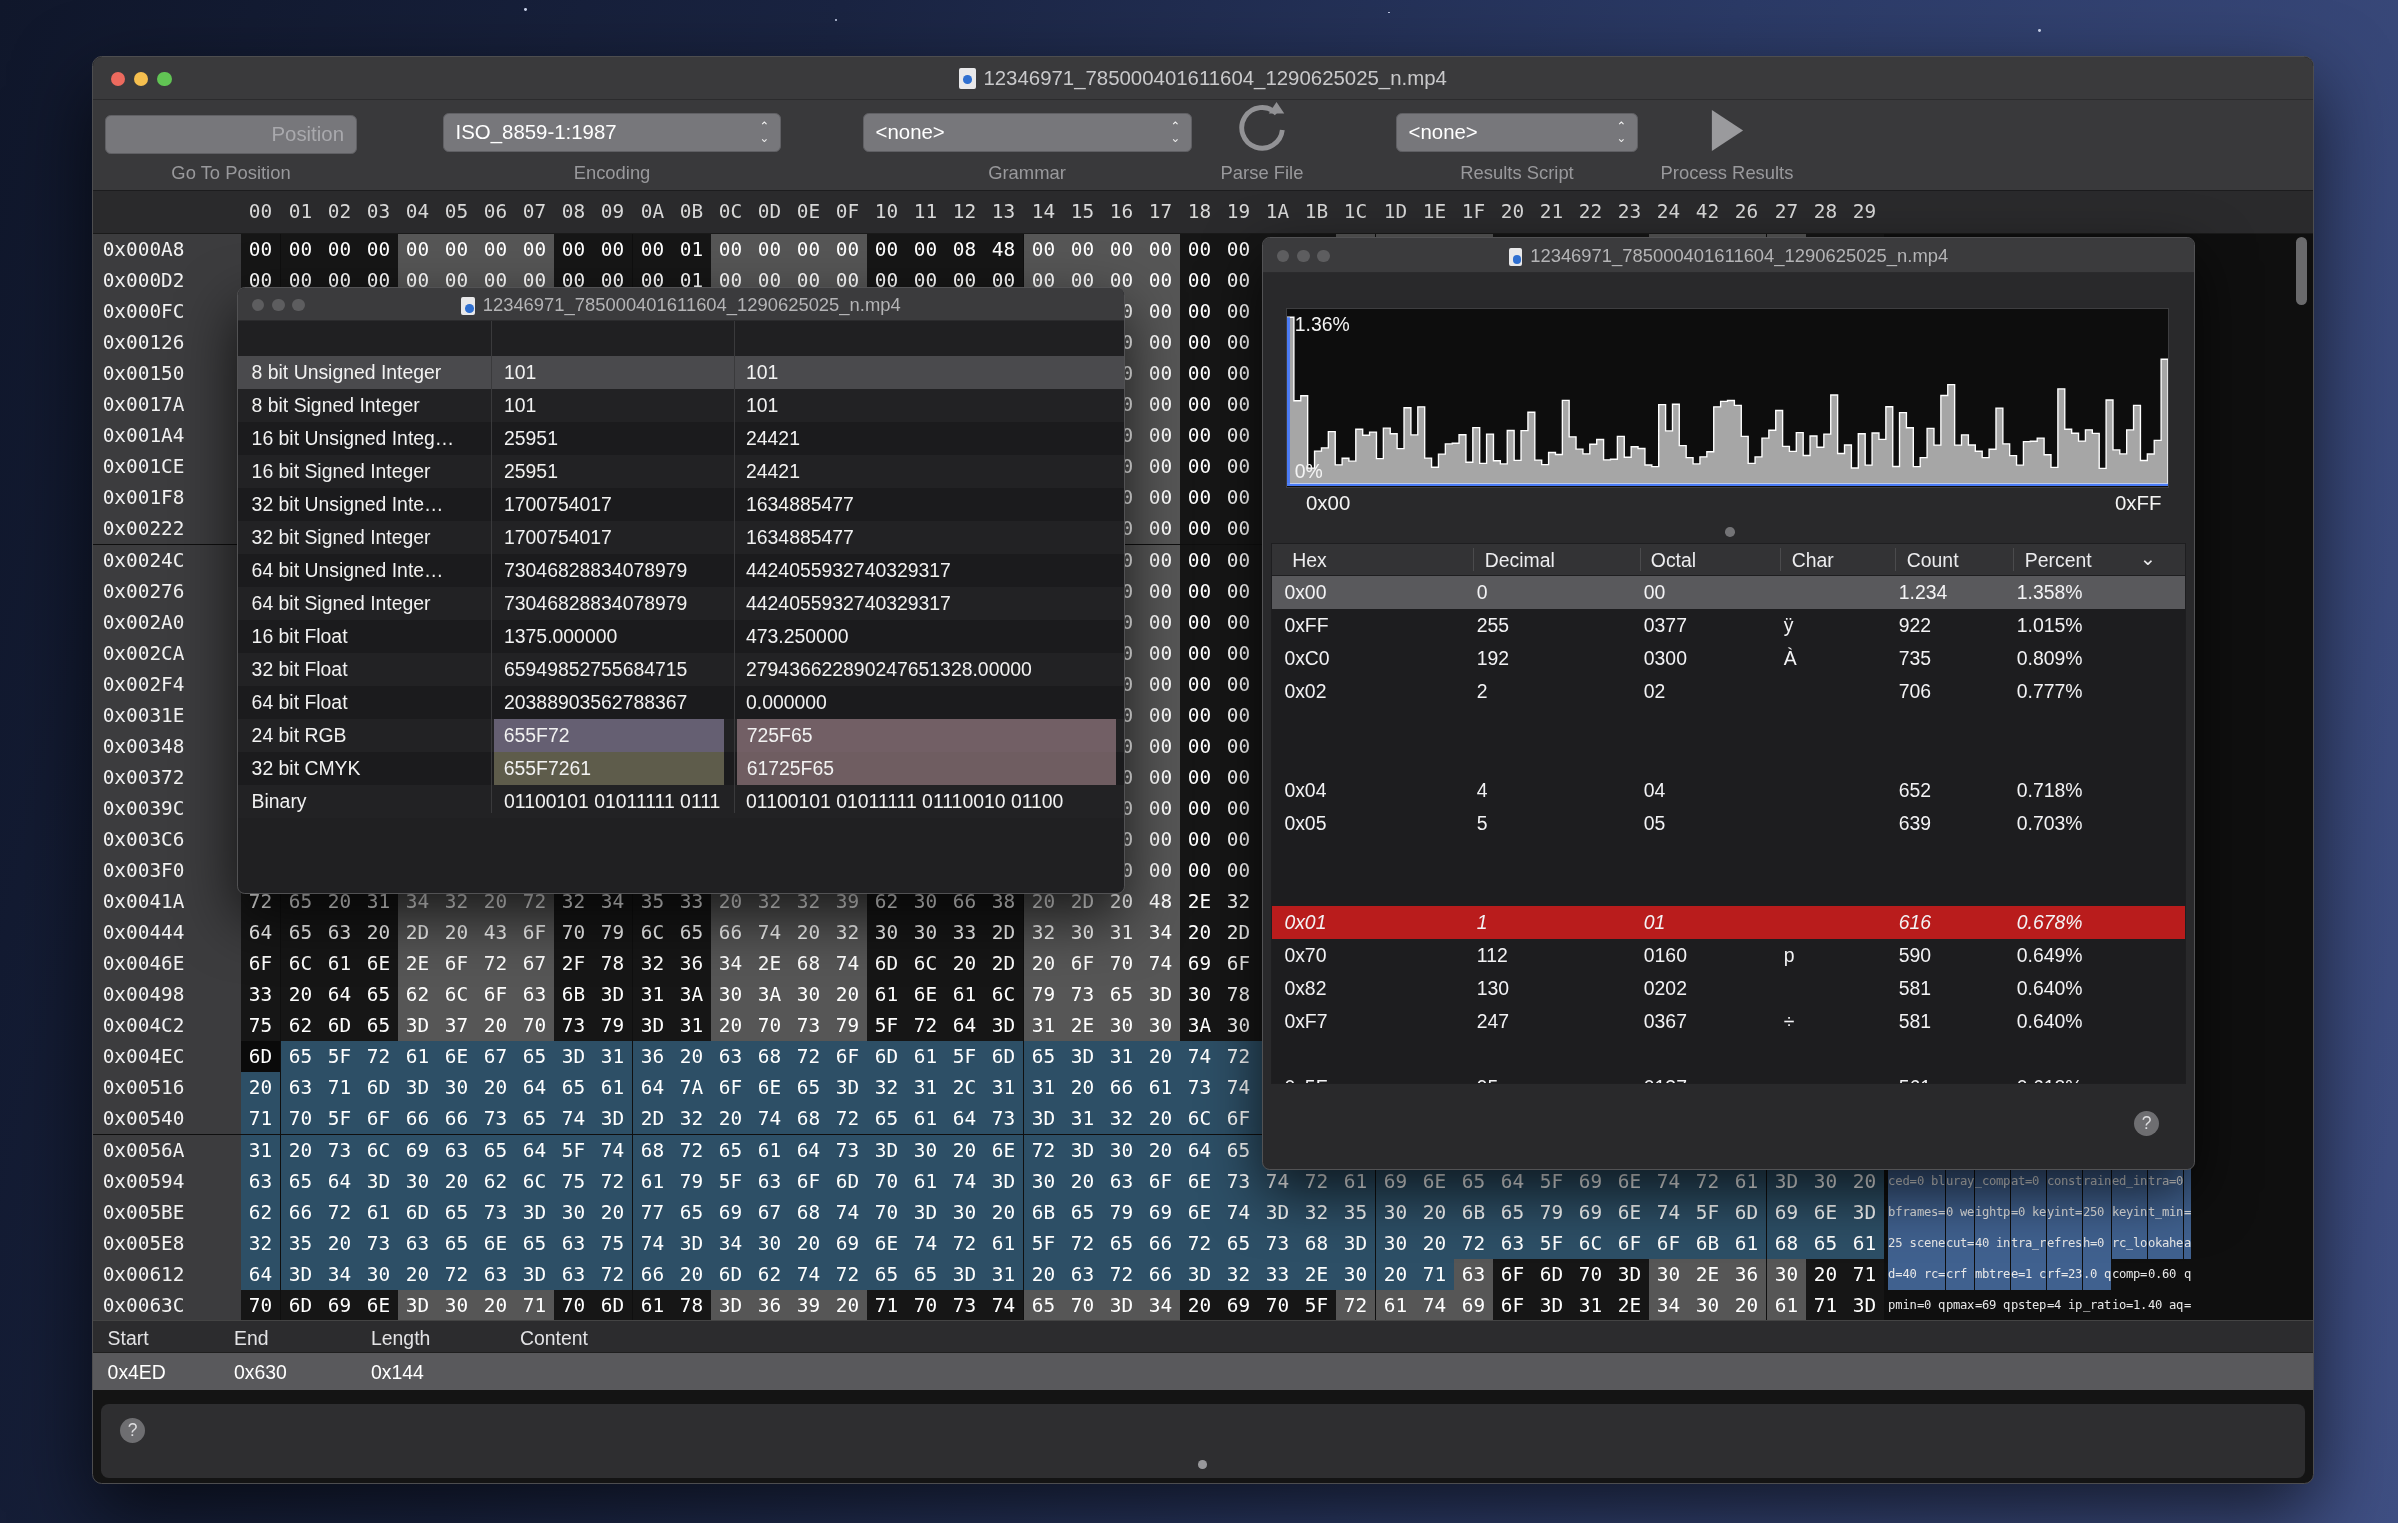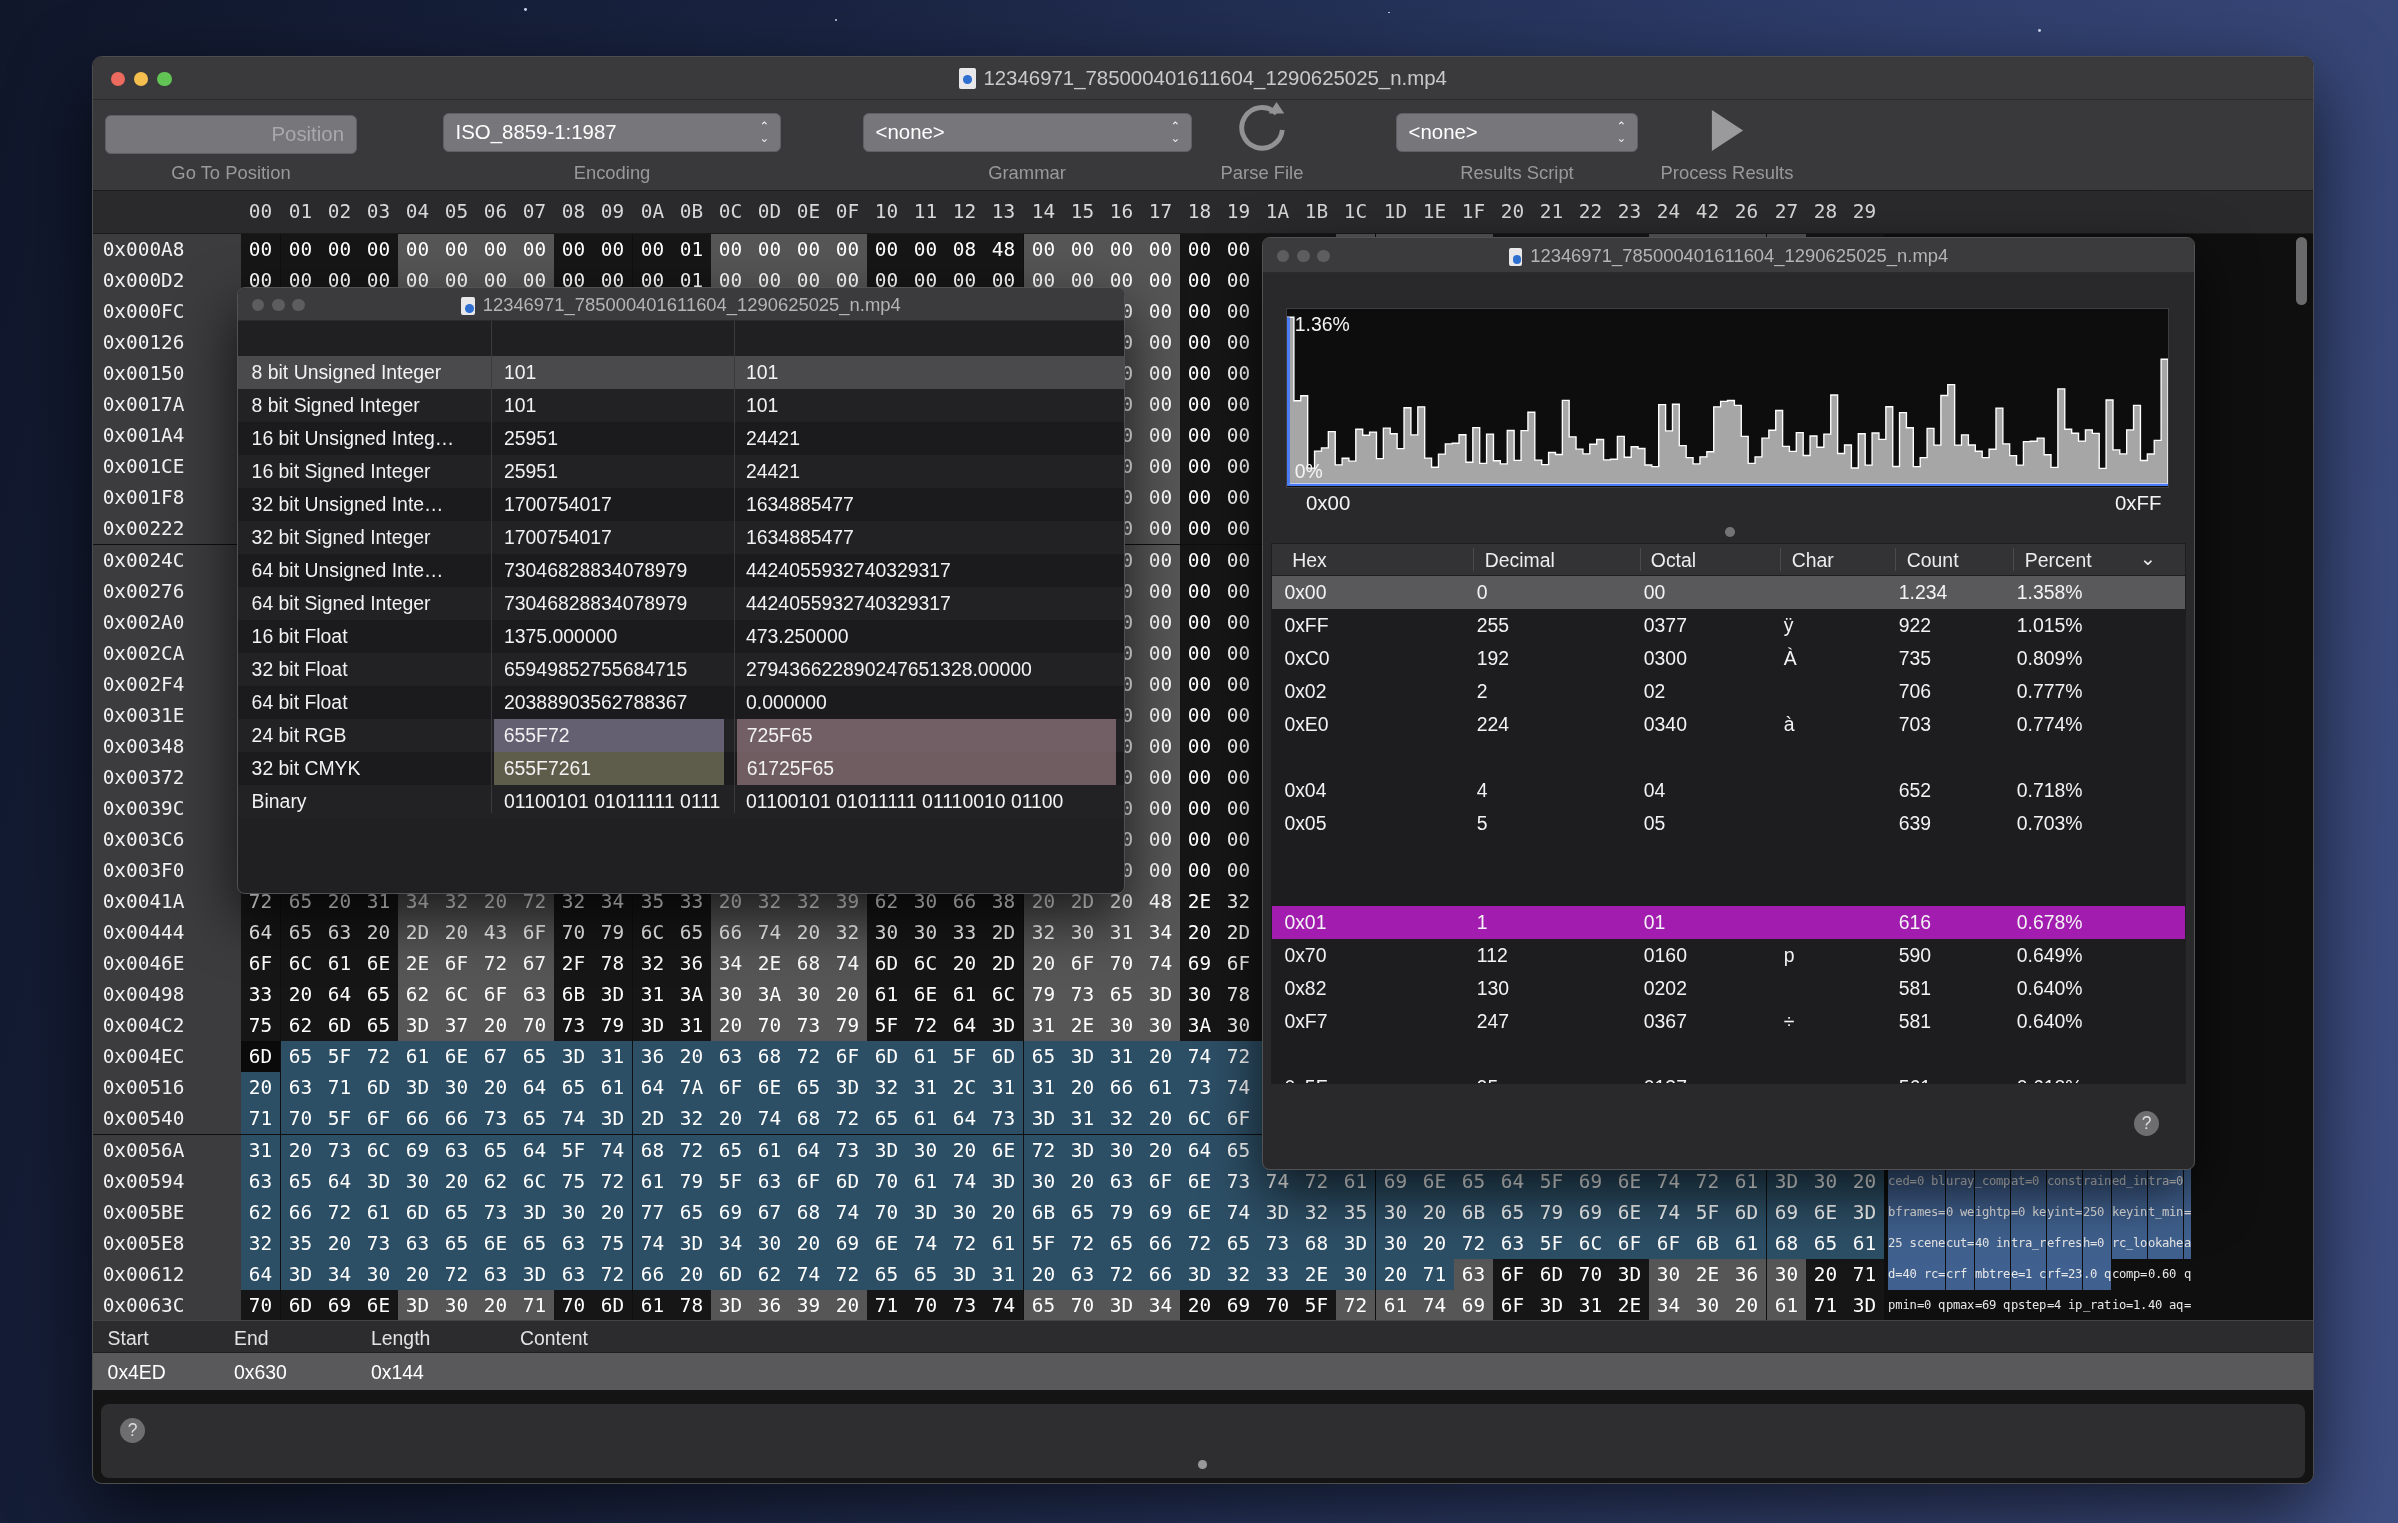--- a/index.html
+++ b/index.html
@@ -3484,45 +3484,37 @@
         <span style="left: 745px;">0.809%</span>
       </div>
       <div class="stats-row" style="top: 99px; background: rgb(29, 29, 31);">
         <span style="left: 12.6px;">0x02</span>
         <span style="left: 205px;">2</span>
         <span style="left: 372px;">02</span>
         <span style="left: 512px;"></span>
         <span style="left: 627px;">706</span>
         <span style="left: 745px;">0.777%</span>
       </div>
-      <div class="stats-row" style="top: 132px; background: rgb(29, 29, 31);">
-        <span style="left: 12.6px;">0xE0</span>
-        <span style="left: 205px;">224</span>
-        <span style="left: 372px;">0340</span>
-        <span style="left: 512px;">à</span>
-        <span style="left: 627px;">703</span>
-        <span style="left: 745px;">0.774%</span>
-      </div>
       <div class="stats-row" style="top: 198px; background: rgb(29, 29, 31);">
         <span style="left: 12.6px;">0x04</span>
         <span style="left: 205px;">4</span>
         <span style="left: 372px;">04</span>
         <span style="left: 512px;"></span>
         <span style="left: 627px;">652</span>
         <span style="left: 745px;">0.718%</span>
       </div>
       <div class="stats-row" style="top: 231px; background: rgb(29, 29, 31);">
         <span style="left: 12.6px;">0x05</span>
         <span style="left: 205px;">5</span>
         <span style="left: 372px;">05</span>
         <span style="left: 512px;"></span>
         <span style="left: 627px;">639</span>
         <span style="left: 745px;">0.703%</span>
       </div>
-      <div class="stats-row" style="top: 330px; background: #a21caf;">
+      <div class="stats-row" style="top: 330px; background: #b91c1c; font-style: italic;">
         <span style="left: 12.6px;">0x01</span>
         <span style="left: 205px;">1</span>
         <span style="left: 372px;">01</span>
         <span style="left: 512px;"></span>
         <span style="left: 627px;">616</span>
         <span style="left: 745px;">0.678%</span>
       </div>
       <div class="stats-row" style="top: 363px; background: rgb(29, 29, 31);">
         <span style="left: 12.6px;">0x70</span>
         <span style="left: 205px;">112</span>

